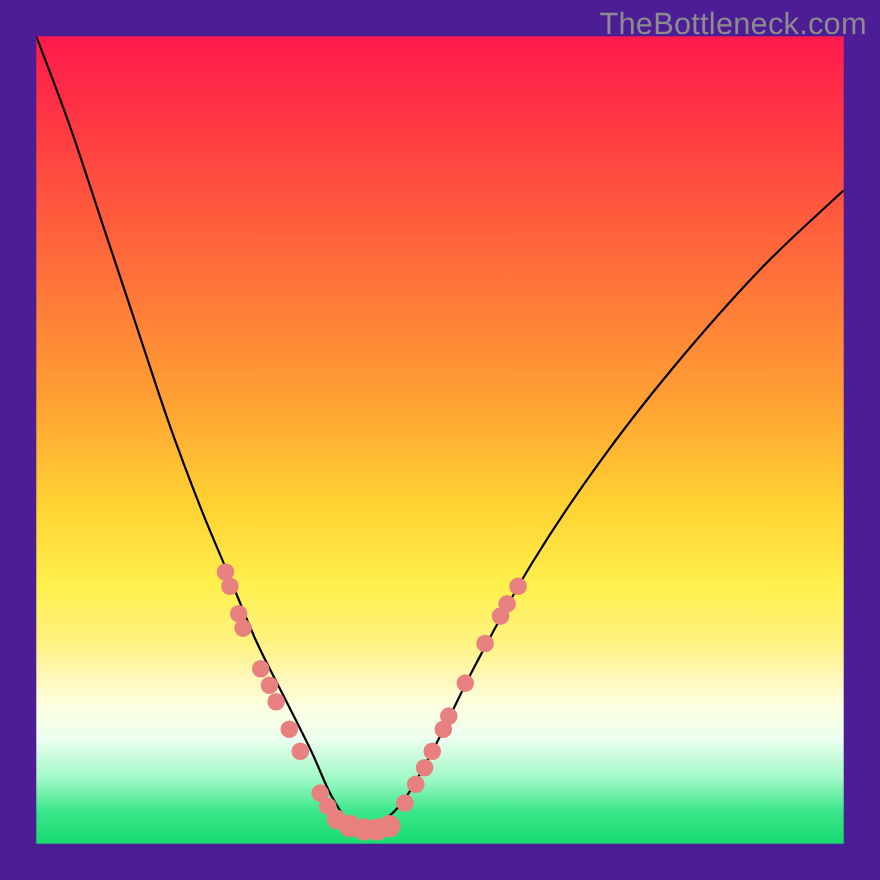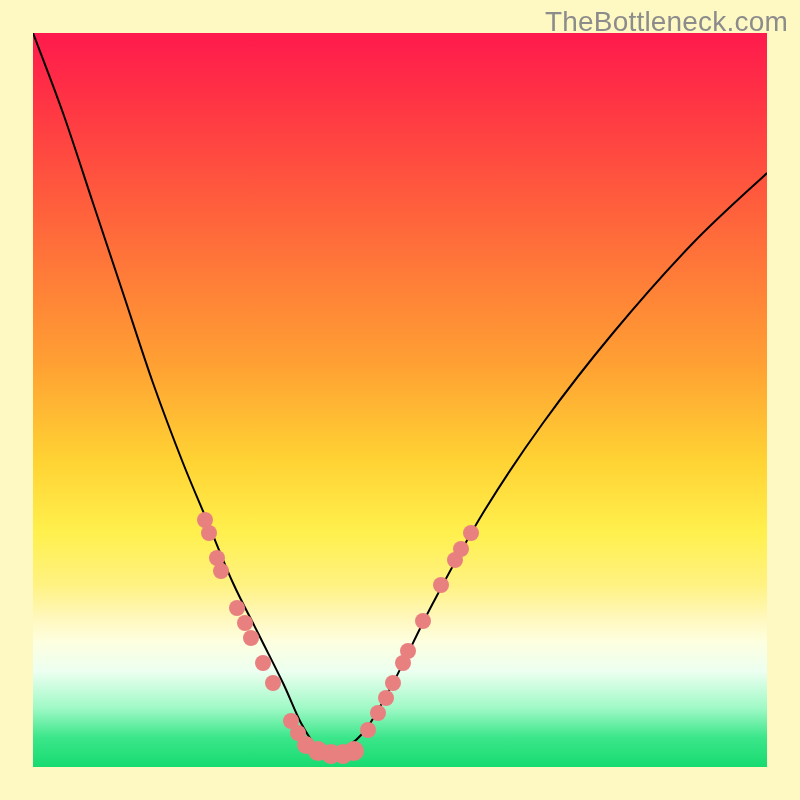--- a/index.html
+++ b/index.html
@@ -1,21 +1,21 @@
 <!DOCTYPE html>
 <html><head>
 <meta charset="utf-8">
 <style>
   * { margin: 0; padding: 0; box-sizing: border-box; }
   html, body { width: 800px; height: 800px; overflow: hidden; background: #000; }
   .frame {
     position: relative;
     width: 800px;
     height: 800px;
-    background: #fef9c3;
+    background: #4c1d95;
   }
   .plot-area {
     position: absolute;
     left: 33px;
     top: 33px;
     width: 734px;
     height: 734px;
     background: linear-gradient(to bottom,
       #ff1a4d 0%,
       #ff3045 8%,

